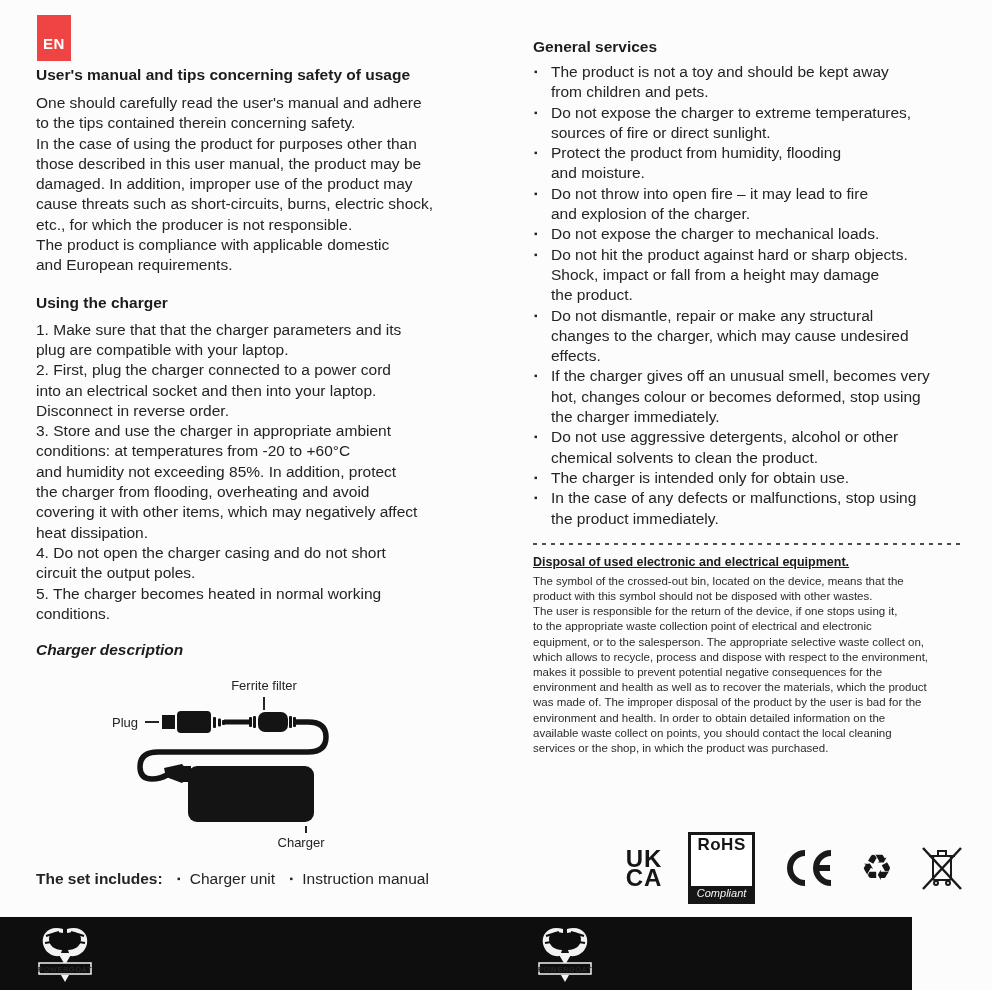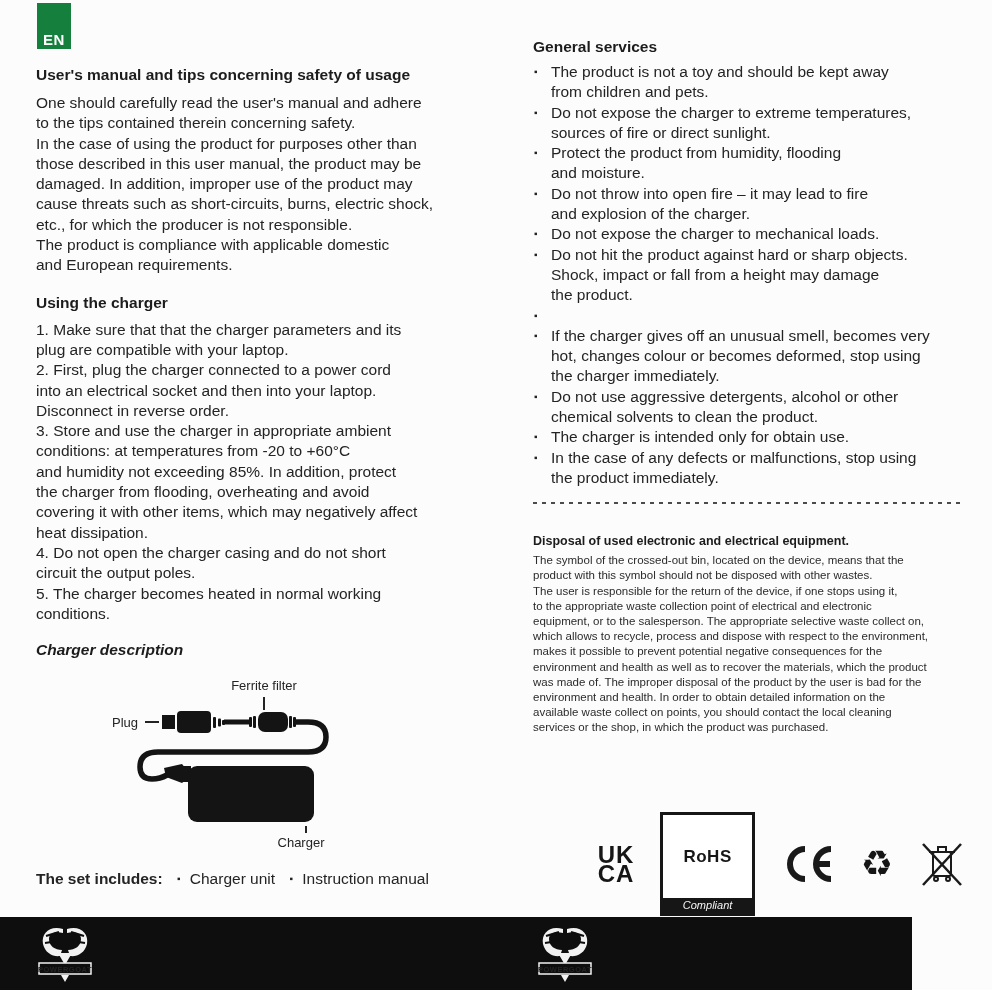--- a/index.html
+++ b/index.html
@@ -1,42 +1,42 @@
 <!DOCTYPE html>
 <html><head>
 <meta charset="utf-8">
 <style>
   html,body{margin:0;padding:0;background:#e9e9e9;}
   .page{position:relative;width:992px;height:990px;background:#fcfcfc;overflow:hidden;
         font-family:"Liberation Sans",sans-serif;color:#242424;}
-  .en-badge{position:absolute;left:37px;top:3px;width:34px;height:46px;background:#15803d;
+  .en-badge{position:absolute;left:37px;top:15px;width:34px;height:46px;background:#ef4444;
         color:#fff;font-weight:bold;font-size:15px;display:flex;align-items:flex-end;
-        justify-content:center;padding-bottom:1px;box-sizing:border-box;letter-spacing:.5px;}
+        justify-content:center;padding-bottom:9px;box-sizing:border-box;letter-spacing:.5px;}
   .col{position:absolute;}
   .col-left{left:36px;top:66px;width:437px;}
   .col-right{left:533px;top:38px;width:432px;}
   .h{font-size:15.5px;font-weight:bold;color:#1c1c1c;margin:0;}
   .para{font-size:15.5px;line-height:20.3px;white-space:pre-line;margin:0;}
   .mt9{margin-top:9px;} .mt8{margin-top:8px;}
   .bullets{list-style:none;margin:6px 0 0;padding:0;font-size:15.5px;line-height:20.3px;}
   .bullets li{display:flex;}
   .bullet-marker{flex:none;width:17px;font-size:10px;line-height:20.3px;padding-left:1px;}
   .bullets .txt{white-space:pre-line;}
   .divider{margin-top:14px;height:2px;
         background:repeating-linear-gradient(90deg,#4b4b4b 0 4px,transparent 4px 9px);}
-  .disposal-h{font-size:12.5px;font-weight:bold;color:#1c1c1c;margin-top:30px;}
+  .disposal-h{font-size:12.5px;font-weight:bold;color:#1c1c1c;margin-top:10px;text-decoration:underline;}
   .disposal-body{font-size:11.5px;line-height:15.2px;white-space:pre-line;margin-top:5px;color:#2b2b2b;}
   .diagram{margin-top:17px;margin-left:76px;display:block;}
   .set-line{margin-top:16px;font-size:15.5px;}
   .set-line .lbl{font-weight:bold;}
   .set-line .mini-bullet{font-size:10px;vertical-align:2px;margin:0 5px 0 10px;}
   .marks{display:flex;align-items:center;justify-content:flex-end;gap:26px;margin-top:76px;}
   .ukca{font-weight:bold;font-size:24px;line-height:19px;letter-spacing:1px;color:#161616;}
   .rohs{border:3px solid #161616;text-align:center;background:#fff;}
-  .rohs-top{font-size:17px;font-weight:bold;padding:0 20px;color:#161616;letter-spacing:.5px;margin-top:32px;}
+  .rohs-top{font-size:17px;font-weight:bold;padding:0 6px;color:#161616;letter-spacing:.5px;}
   .rohs-bottom{background:#161616;color:#f5f5f5;font-size:11px;font-style:italic;padding:1px 5px 2px;margin-top:31px;}
   .recycle{font-size:36px;line-height:1;color:#161616;}
   .footer{position:absolute;left:0;bottom:0;width:912px;height:73px;background:#0e0e0e;}
   .goat{position:absolute;top:6px;}
   .goat-1{left:36px;} .goat-2{left:536px;}
   svg text{font-family:"Liberation Sans",sans-serif;fill:#242424;}
   .diagram .lbl-txt{font-size:13px;}
 </style>
 </head>
 <body>
@@ -144,20 +144,23 @@
           <span class="txt">Do not expose the charger to mechanical loads.</span>
         </li>
       <li>
           <span class="bullet-marker">▪</span>
           <span class="txt">Do not hit the product against hard or sharp objects.
 Shock, impact or fall from a height may damage
 the product.</span>
         </li>
       <li>
           <span class="bullet-marker">▪</span>
+          <span class="txt">Do not dismantle, repair or make any structural
+changes to the charger, which may cause undesired
+effects.</span>
         </li>
       <li>
           <span class="bullet-marker">▪</span>
           <span class="txt">If the charger gives off an unusual smell, becomes very
 hot, changes colour or becomes deformed, stop using
 the charger immediately.</span>
         </li>
       <li>
           <span class="bullet-marker">▪</span>
           <span class="txt">Do not use aggressive detergents, alcohol or other

